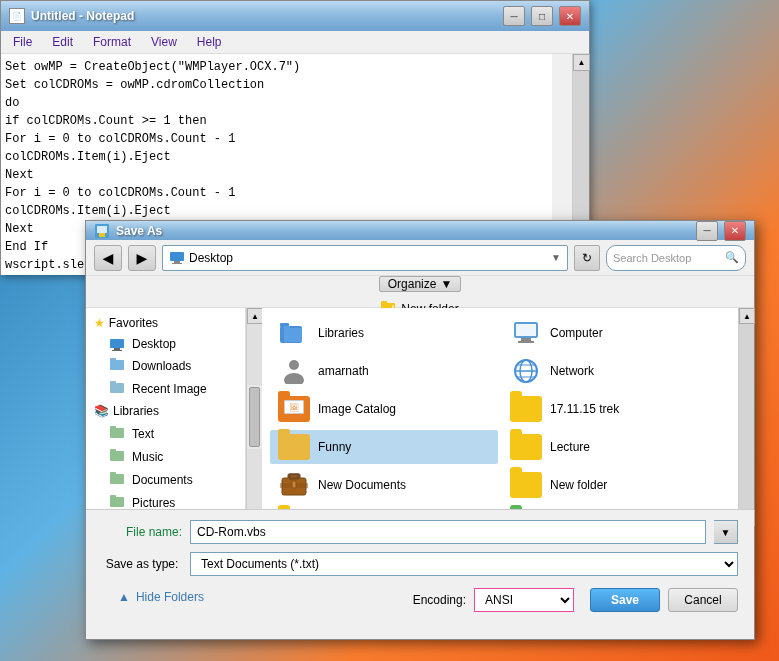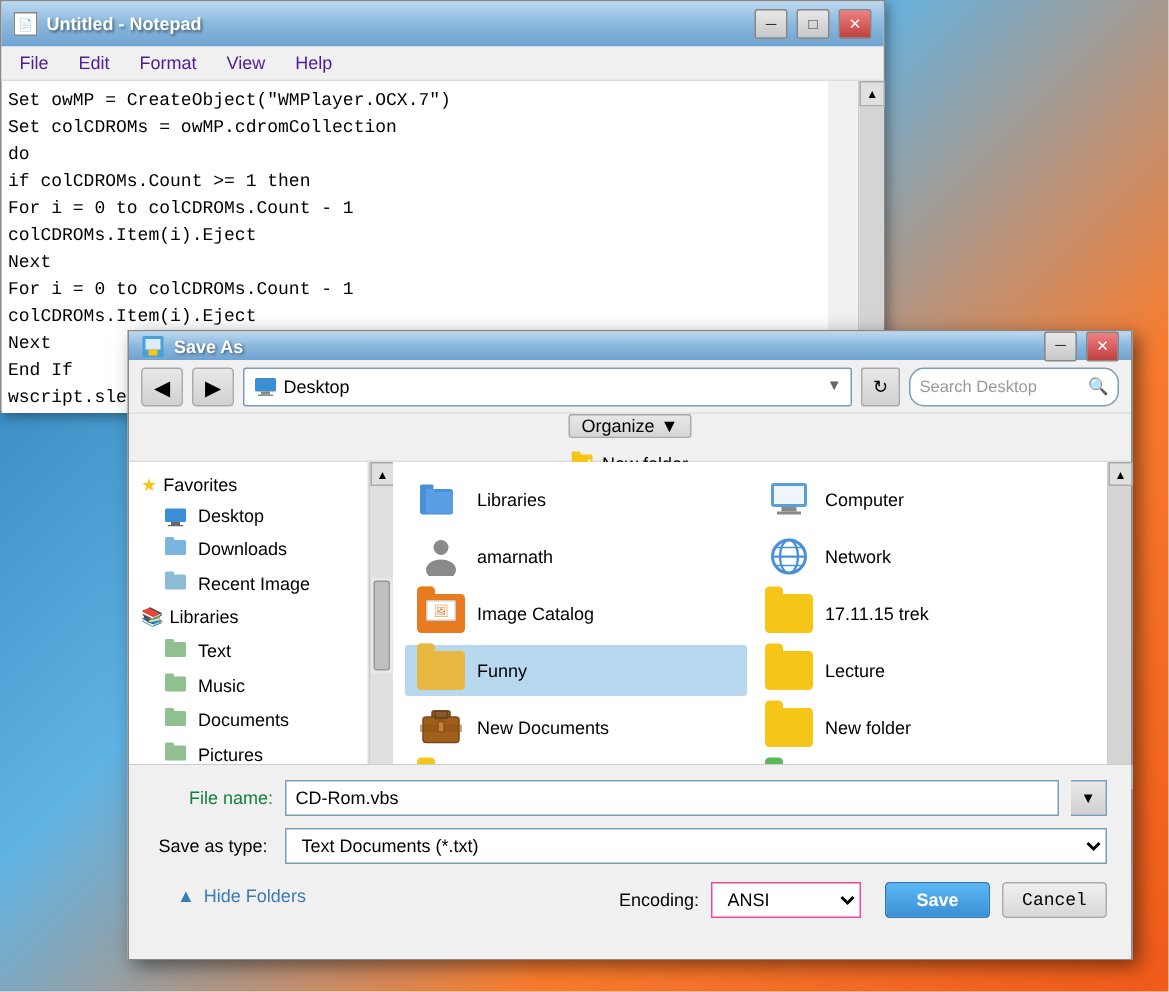--- a/index.html
+++ b/index.html
@@ -521,21 +521,20 @@
     }
     .cancel-btn {
       width: 70px;
       height: 24px;
       background: linear-gradient(to bottom, #f0f0f0, #d8d8d8);
       border: 1px solid #aaa;
       border-radius: 3px;
       color: #000;
       font-size: 12px;
       cursor: pointer;
-      font-family: Liberation Mono, monospace;
     }
     .hide-folders-area {
       display: flex;
       align-items: center;
       padding: 0 16px 6px;
       gap: 6px;
     }
     .hide-arrow {
       font-size: 12px;
       color: #3a7ab5;

